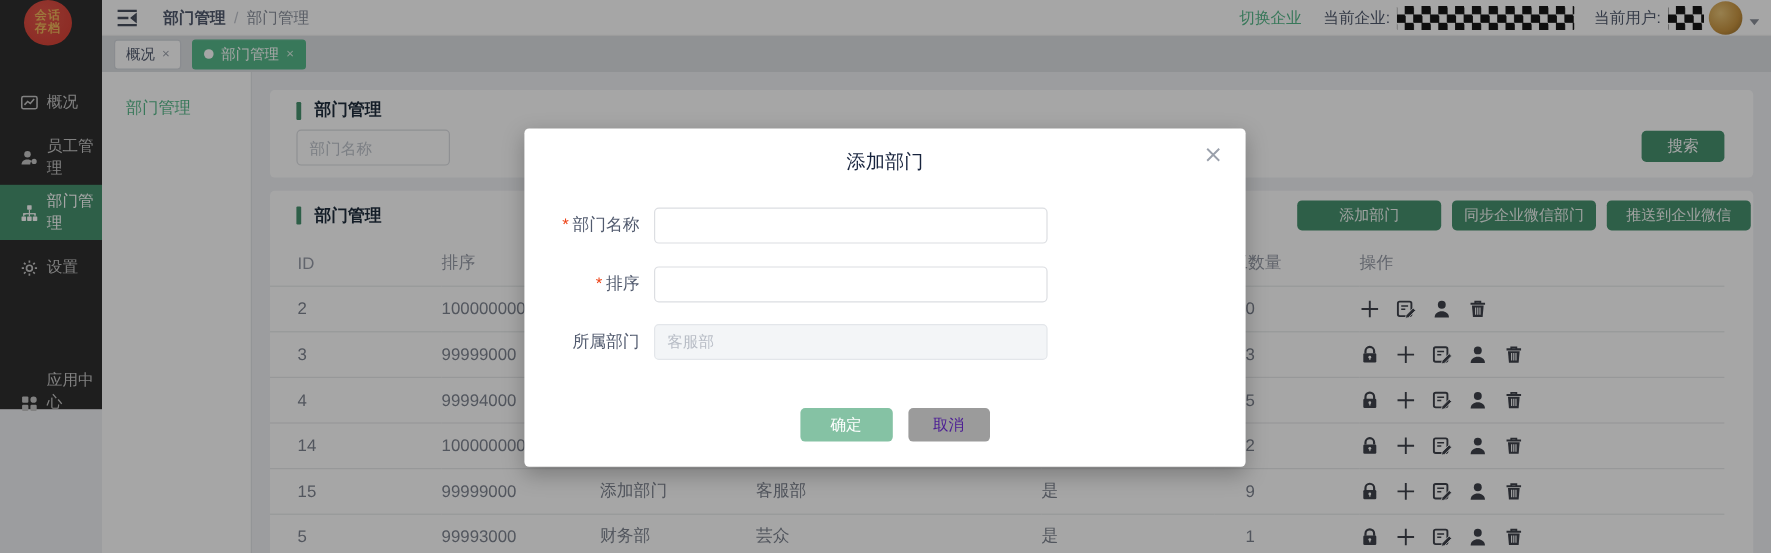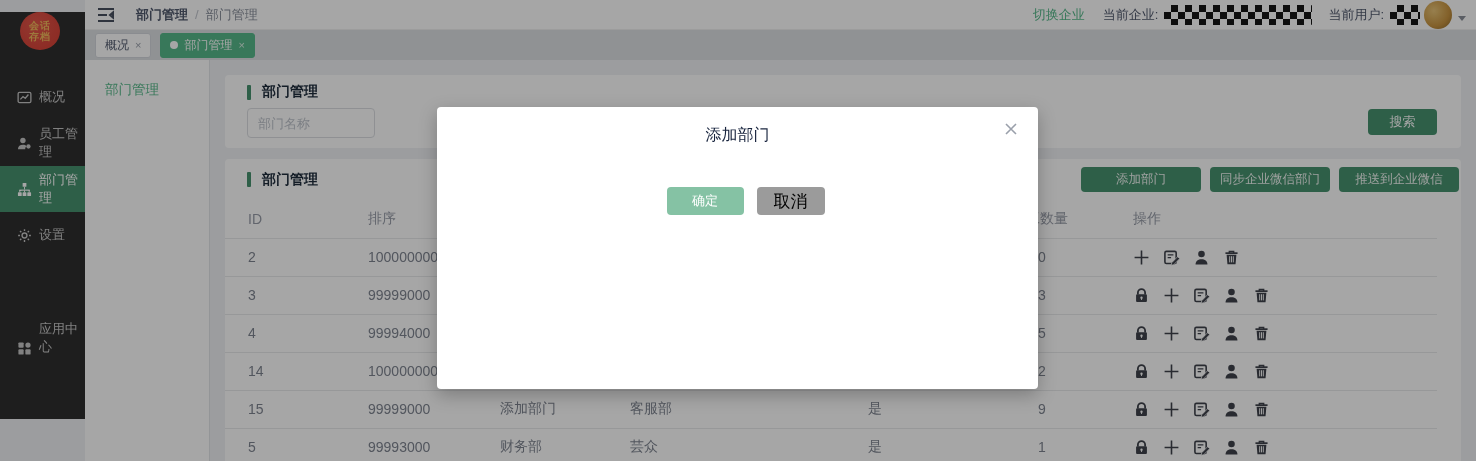--- a/index.html
+++ b/index.html
@@ -5,21 +5,21 @@
   :root{
     --green:#47926F; --green-bright:#57B98B; --ok-green:#85C2A4;
     --cancel-gray:#9B9B9B; --logo-red:#D9453A; --side-dark:#2E2E2E; --req-red:#ED4014;
   }
   *{box-sizing:border-box;margin:0;padding:0;}
   html,body{margin:0;padding:0;}
   body{font-family:"Liberation Sans","DejaVu Sans",sans-serif;}
   #app{position:relative;width:1476px;height:461px;overflow:hidden;background:#f0f2f5;}
 
   
-  .sidebar{position:absolute;left:0;top:12px;width:85px;height:407px;background:var(--side-dark);z-index:3;}
+  .sidebar{position:absolute;left:0;top:0;width:85px;height:341px;background:var(--side-dark);z-index:3;}
   .logo{position:absolute;left:20px;top:0px;width:40px;height:38px;border-radius:50%;
         background:radial-gradient(circle at 40% 35%, #e2564a, var(--logo-red) 70%);
         display:flex;flex-direction:column;align-items:center;justify-content:center;
         color:#F2B95C;font-size:10px;font-weight:bold;line-height:11px;letter-spacing:1px;}
   .side-menu{position:absolute;top:62px;left:0;width:100%;list-style:none;}
   .side-item{height:46px;display:flex;align-items:center;padding-left:17px;cursor:pointer;
              color:#c6c6c6;font-size:13px;}
   .side-item.active{background:var(--green);color:#fff;}
   .side-item.gap{margin-top:52px;align-items:flex-end;}
   .side-icon{width:15px;height:15px;margin-right:7px;display:inline-flex;}
@@ -105,22 +105,22 @@
   .form-row.r2{margin-top:19px;}
   .form-row.r3{margin-top:18px;}
   .form-label{width:96px;text-align:right;font-size:14px;color:#515a6e;margin-right:12px;}
   .req{color:var(--req-red);margin-right:3px;}
   .form-input{width:328px;height:30px;border:1px solid #dcdee2;border-radius:4px;padding:0 10px;
       font-size:13px;color:#515a6e;outline:none;font-family:inherit;}
   .form-input.disabled{background:#f3f5f7;border-color:#e3e6ea;color:#b8bdc6;}
   .modal-footer{margin-top:40px;display:flex;justify-content:center;gap:13px;transform:translateX(8px);}
   .btn-ok{width:77px;height:28px;background:var(--ok-green);color:#fff;border:none;border-radius:4px;
       font-size:13px;cursor:pointer;font-family:inherit;}
-  .btn-cancel{width:68px;height:28px;background:var(--cancel-gray);color:#000000;border:none;
-      border-radius:4px;font-size:17px;cursor:pointer;font-family:inherit;}
+  .btn-cancel{width:68px;height:28px;background:var(--cancel-gray);color:#4c1d95;border:none;
+      border-radius:4px;font-size:13px;cursor:pointer;font-family:inherit;}
 </style>
 </head>
 <body>
 
 <div id="app">
 
   <div class="sidebar">
     <div class="logo">
       <span>会话</span>
       <span>存档</span>
@@ -544,19 +544,33 @@
 
   <div class="overlay"></div>
 
   <div class="modal">
     <div class="modal-title">添加部门</div>
     <span class="modal-close">
       <svg viewBox="0 0 14 14" stroke="currentColor" stroke-width="1.6" fill="none">
           <path d="M2 2l10 10M12 2L2 12"></path>
         </svg>
     </span>
+    <div id="modal-form">
+        <div class="form-row r1">
+          <label class="form-label"><span class="req">*</span>部门名称</label>
+          <input class="form-input" style="">
+        </div>
+        <div class="form-row r2">
+          <label class="form-label"><span class="req">*</span>排序</label>
+          <input class="form-input" style="">
+        </div>
+        <div class="form-row r3">
+          <label class="form-label">所属部门</label>
+          <input class="form-input disabled" disabled="" value="客服部" style="">
+        </div>
+      </div>
     <div class="modal-footer">
       <button class="btn-ok">确定</button>
       <button class="btn-cancel">取消</button>
     </div>
   </div>
 
 </div>
 
 </body></html>

